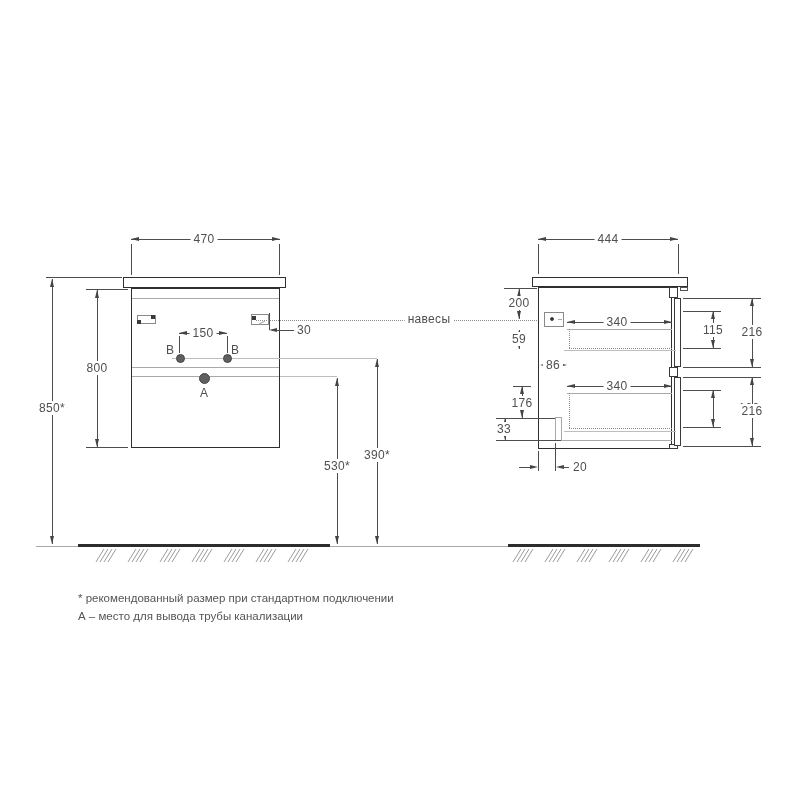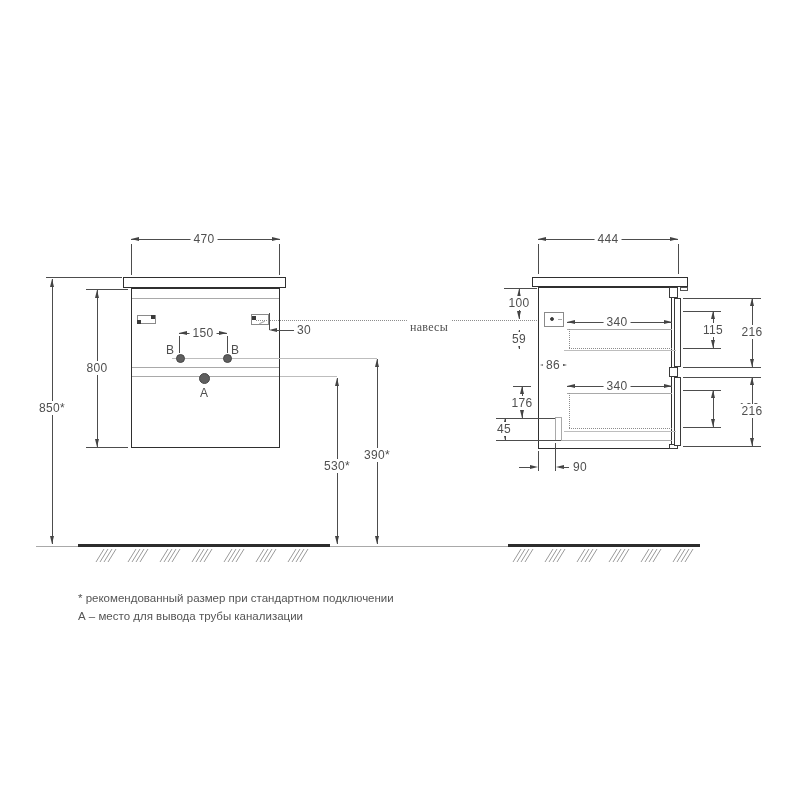--- a/index.html
+++ b/index.html
@@ -100,21 +100,21 @@
     <div class="ar ard" style="left:334.5px;top:536px;"></div>
     <div class="dlabel" style="left:337px;top:466px;">530*</div>
 
     <div class="vl" style="left:377px;top:359px;height:185px;"></div>
     <div class="ar aru" style="left:374.5px;top:359px;"></div>
     <div class="ar ard" style="left:374.5px;top:536px;"></div>
     <div class="dlabel" style="left:377px;top:455px;">390*</div>
   </div>
 
   <div class="hl dotted" style="left:256px;top:319.5px;width:287px;"></div>
-  <div class="dlabel" style="left:429px;top:327px;font-family:Liberation Serif, serif;">навесы</div>
+  <div class="dlabel" style="left:429px;top:319px;">навесы</div>
 
   <div class="abs" style="inset:0;">
 
     <div class="hl" style="left:538px;top:239px;width:140px;"></div>
     <div class="ar arl" style="left:538px;top:236.5px;"></div>
     <div class="ar arr" style="left:670px;top:236.5px;"></div>
     <div class="vl" style="left:538px;top:244px;height:30px;"></div>
     <div class="vl" style="left:678px;top:244px;height:30px;"></div>
     <div class="dlabel" style="left:608px;top:239px;">444</div>
 
@@ -144,21 +144,21 @@
 
     <div class="vl light" style="left:555px;top:417px;height:23px;"></div>
     <div class="vl light" style="left:561px;top:417px;height:23px;"></div>
     <div class="hl light" style="left:555px;top:417px;width:7px;"></div>
     <div class="hl light" style="left:561px;top:440px;width:111px;"></div>
 
     <div class="hl" style="left:504px;top:288px;width:33px;"></div>
     <div class="vl" style="left:519px;top:289px;height:30px;"></div>
     <div class="ar aru" style="left:516.5px;top:289px;"></div>
     <div class="ar ard" style="left:516.5px;top:311px;"></div>
-    <div class="dlabel" style="left:519px;top:303px;">100</div>
+    <div class="dlabel" style="left:519px;top:303px;">200</div>
 
     <div class="vl" style="left:519px;top:330px;height:19px;"></div>
     <div class="ar aru" style="left:516.5px;top:330px;"></div>
     <div class="ar ard" style="left:516.5px;top:341px;"></div>
     <div class="dlabel" style="left:519px;top:339px;">59</div>
 
     <div class="ar arl" style="left:540px;top:362.5px;"></div>
     <div class="ar arr" style="left:559px;top:362.5px;"></div>
     <div class="dlabel" style="left:553px;top:365px;">86</div>
 
@@ -176,29 +176,29 @@
     <div class="vl" style="left:522px;top:386px;height:32px;"></div>
     <div class="ar aru" style="left:519.5px;top:386px;"></div>
     <div class="ar ard" style="left:519.5px;top:410px;"></div>
     <div class="dlabel" style="left:522px;top:403px;">176</div>
 
     <div class="hl" style="left:496px;top:418px;width:59px;"></div>
     <div class="hl" style="left:496px;top:440px;width:65px;"></div>
     <div class="vl" style="left:505px;top:418px;height:22px;"></div>
     <div class="ar aru" style="left:502.5px;top:418px;"></div>
     <div class="ar ard" style="left:502.5px;top:432px;"></div>
-    <div class="dlabel" style="left:504px;top:429px;">45</div>
+    <div class="dlabel" style="left:504px;top:429px;">33</div>
 
     <div class="vl" style="left:538px;top:451px;height:20px;"></div>
     <div class="vl" style="left:555px;top:443px;height:28px;"></div>
     <div class="hl" style="left:519px;top:467px;width:11px;"></div>
     <div class="ar arr" style="left:530px;top:464.5px;"></div>
     <div class="ar arl" style="left:556px;top:464.5px;"></div>
     <div class="hl" style="left:559px;top:467px;width:10px;"></div>
-    <div class="dlabel" style="left:580px;top:467px;">90</div>
+    <div class="dlabel" style="left:580px;top:467px;">20</div>
 
     <div class="hl" style="left:683px;top:311px;width:38px;"></div>
     <div class="hl" style="left:683px;top:348px;width:38px;"></div>
     <div class="vl" style="left:713px;top:311px;height:37px;"></div>
     <div class="ar aru" style="left:710.5px;top:311px;"></div>
     <div class="ar ard" style="left:710.5px;top:340px;"></div>
     <div class="dlabel" style="left:713px;top:330px;">115</div>
 
     <div class="hl" style="left:683px;top:390px;width:38px;"></div>
     <div class="hl" style="left:683px;top:427px;width:38px;"></div>

